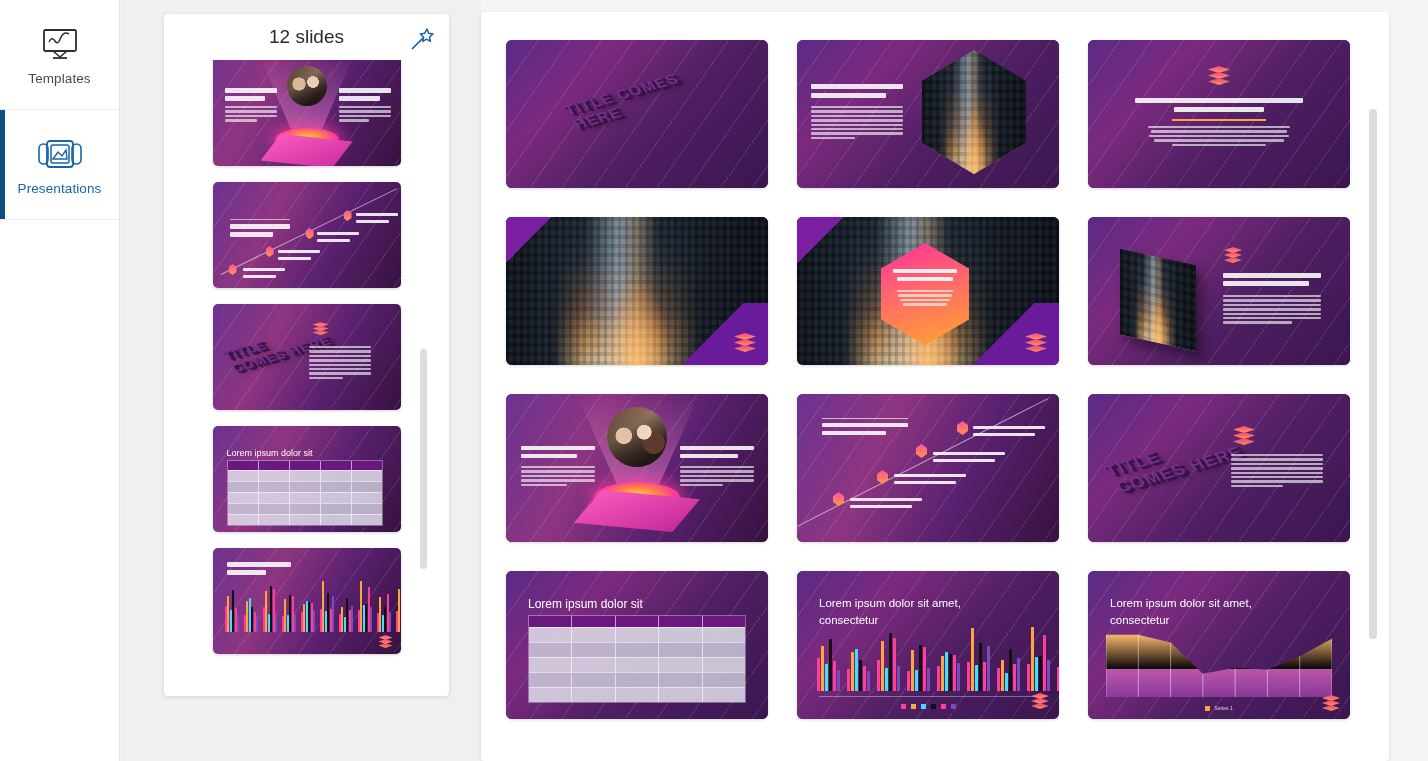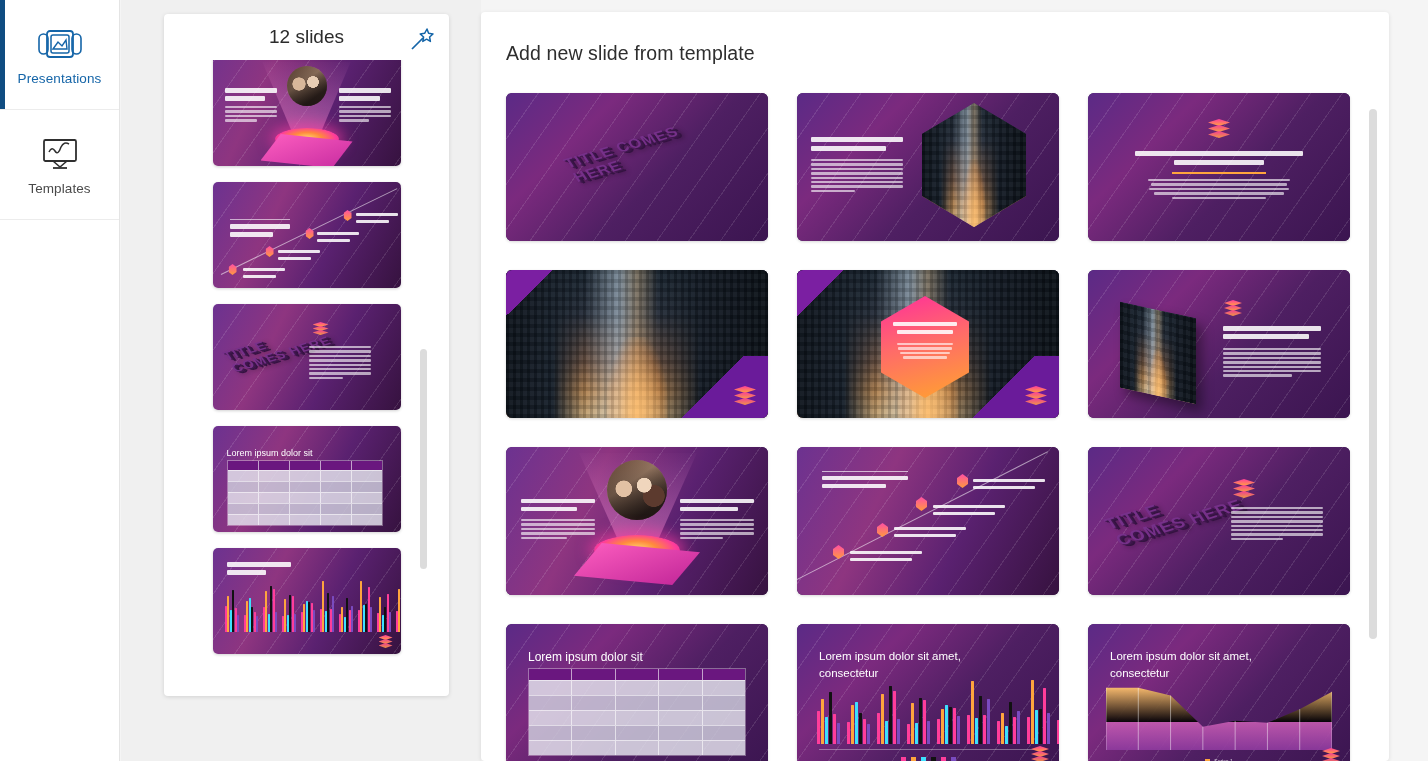--- a/index.html
+++ b/index.html
@@ -219,46 +219,46 @@
 
   
   .area { position: absolute; }
 </style>
 </head>
 <body>
 
 <div class="app">
 
   <div class="nav">
+
+    <div class="nav-item">
+      <span class="nav-icon">
+        <svg width="40" height="32" viewBox="0 0 40 32">
+          <rect x="4" y="2" width="32" height="21" rx="1.5" fill="none" stroke="#2f2f2f" stroke-width="1.8"></rect>
+          <path d="M9 14 q3 -6 6 -1 q3 5 6 -4 q3 -6 8 -3" fill="none" stroke="#2f2f2f" stroke-width="1.5"></path>
+          <path d="M13 23 L20 29 L27 23" fill="none" stroke="#2f2f2f" stroke-width="1.6"></path>
+          <line x1="13" y1="30" x2="27" y2="30" stroke="#2f2f2f" stroke-width="1.8"></line>
+        </svg>
+      </span>
+      <span class="nav-label">Templates</span>
+    </div>
 
     <div class="nav-item active">
       <span class="nav-icon">
         <svg width="44" height="30" viewBox="0 0 44 30">
           <rect x="1" y="5" width="9" height="20" rx="4.5" fill="none" stroke="#1565a8" stroke-width="1.6"></rect>
           <rect x="34" y="5" width="9" height="20" rx="4.5" fill="none" stroke="#1565a8" stroke-width="1.6"></rect>
           <rect x="9" y="2" width="26" height="26" rx="3" fill="none" stroke="#1565a8" stroke-width="1.8"></rect>
           <rect x="13" y="6" width="18" height="18" rx="2" fill="none" stroke="#1565a8" stroke-width="1.5"></rect>
           <path d="M15 20 L20 13 L24 17 L28 11 L29 20 Z" fill="none" stroke="#1565a8" stroke-width="1.4"></path>
         </svg>
       </span>
       <span class="nav-label">Presentations</span>
     </div>
 
-    <div class="nav-item">
-      <span class="nav-icon">
-        <svg width="40" height="32" viewBox="0 0 40 32">
-          <rect x="4" y="2" width="32" height="21" rx="1.5" fill="none" stroke="#2f2f2f" stroke-width="1.8"></rect>
-          <path d="M9 14 q3 -6 6 -1 q3 5 6 -4 q3 -6 8 -3" fill="none" stroke="#2f2f2f" stroke-width="1.5"></path>
-          <path d="M13 23 L20 29 L27 23" fill="none" stroke="#2f2f2f" stroke-width="1.6"></path>
-          <line x1="13" y1="30" x2="27" y2="30" stroke="#2f2f2f" stroke-width="1.8"></line>
-        </svg>
-      </span>
-      <span class="nav-label">Templates</span>
-    </div>
-
   </div>
 
   <div class="slides-panel-wrap">
     <div class="slides-card">
 
       <div class="slides-head">
         <span class="slides-count">12 slides</span>
         <span class="wand-btn">
           <svg width="24" height="24" viewBox="0 0 24 24">
             <path d="M2 22 L13 11" stroke="#1565a8" stroke-width="1.7" fill="none"></path>
@@ -510,21 +510,20 @@
           </div>
         </div>
 
       </div>
 
       <div class="panel-scrollbar"></div>
     </div>
   </div>
 
   <div class="main">
-    <div class="main-title">Add new slide from template</div>
 
     <div class="grid">
 
       <div class="tpl">
         <div class="bg-purple"></div>
           <div class="diag-lines"></div>
         <div class="iso-title" style="left:64px;top:44px;font-size:15px;">TITLE COMES<br>HERE</div>
       </div>
 
       <div class="tpl">

